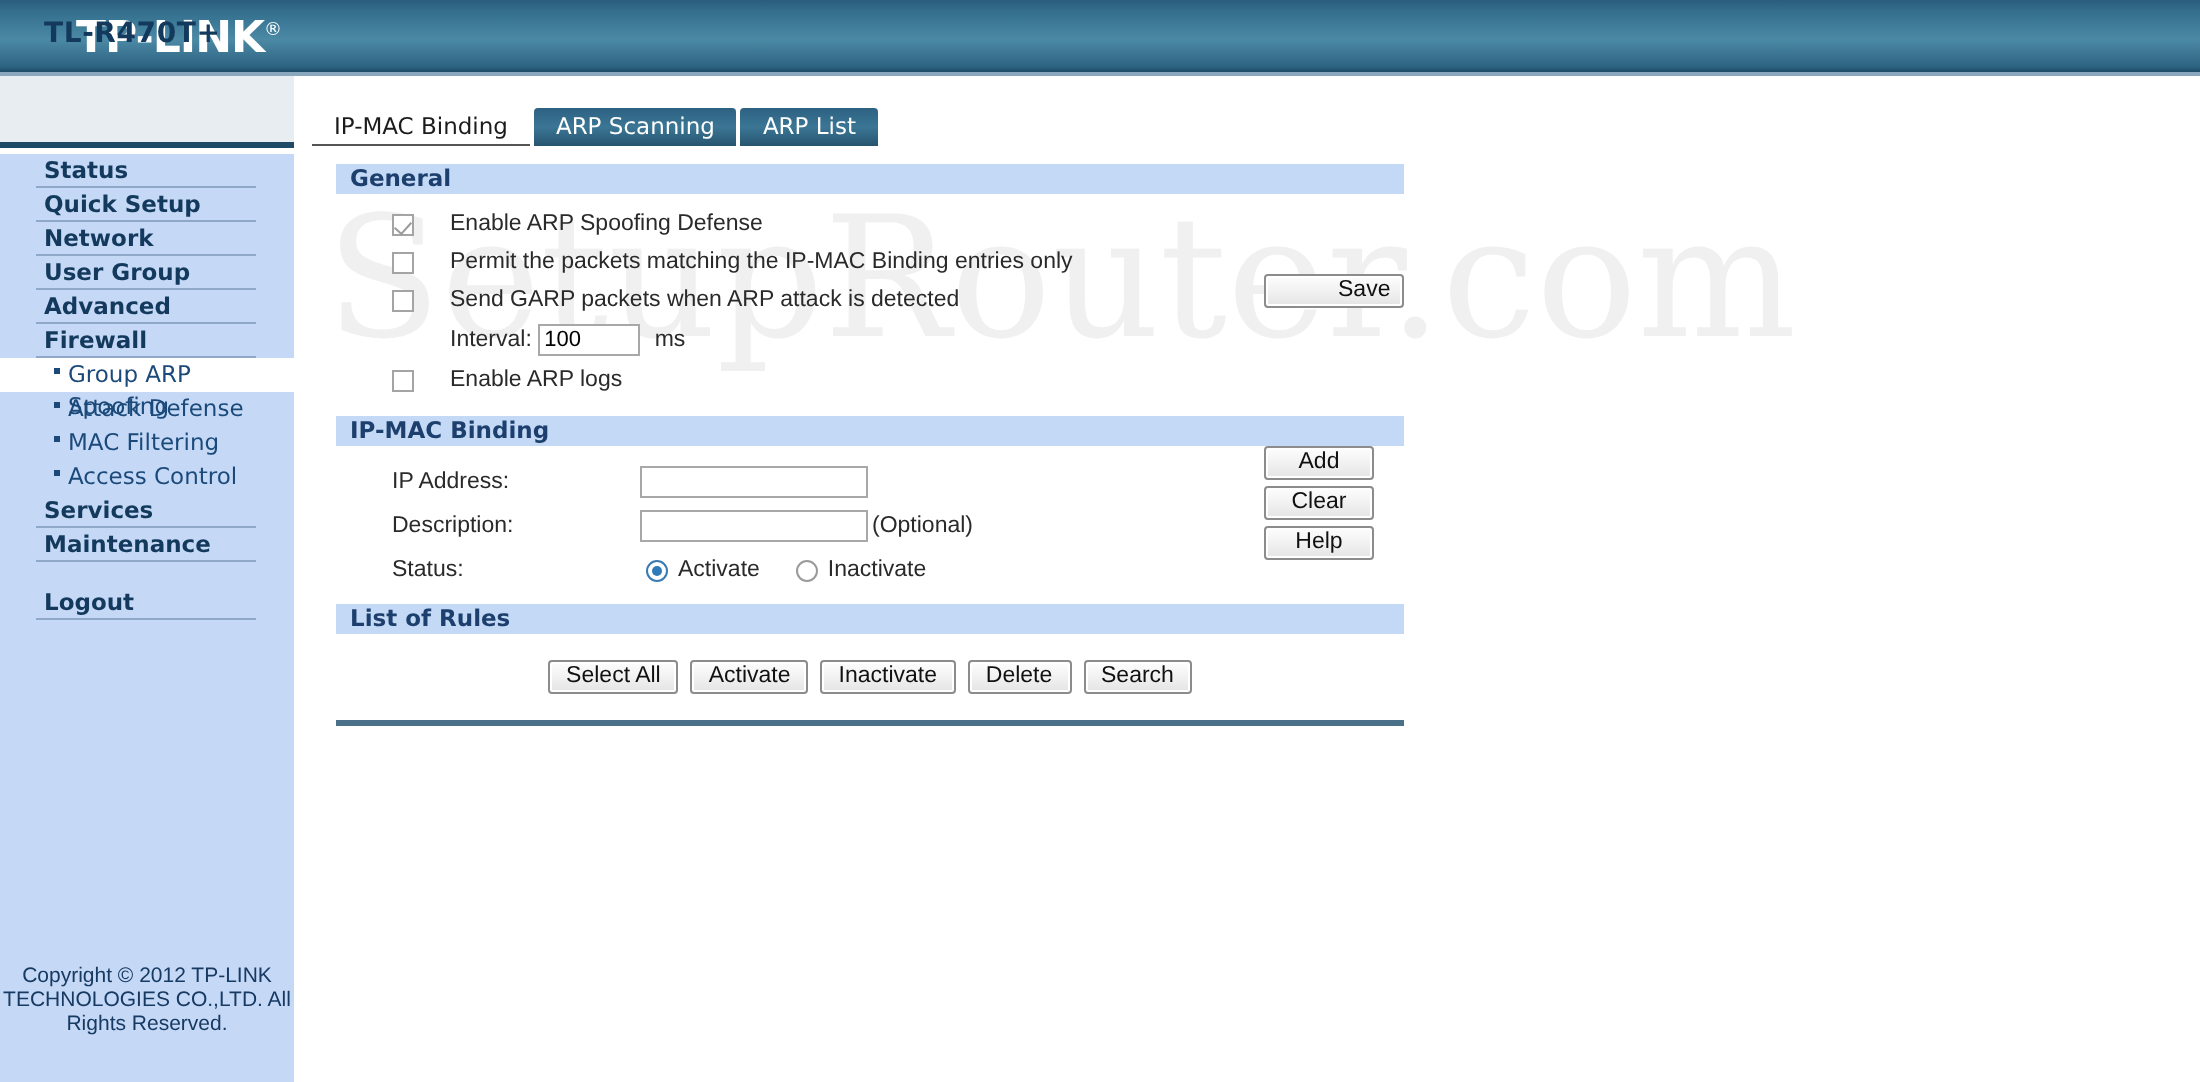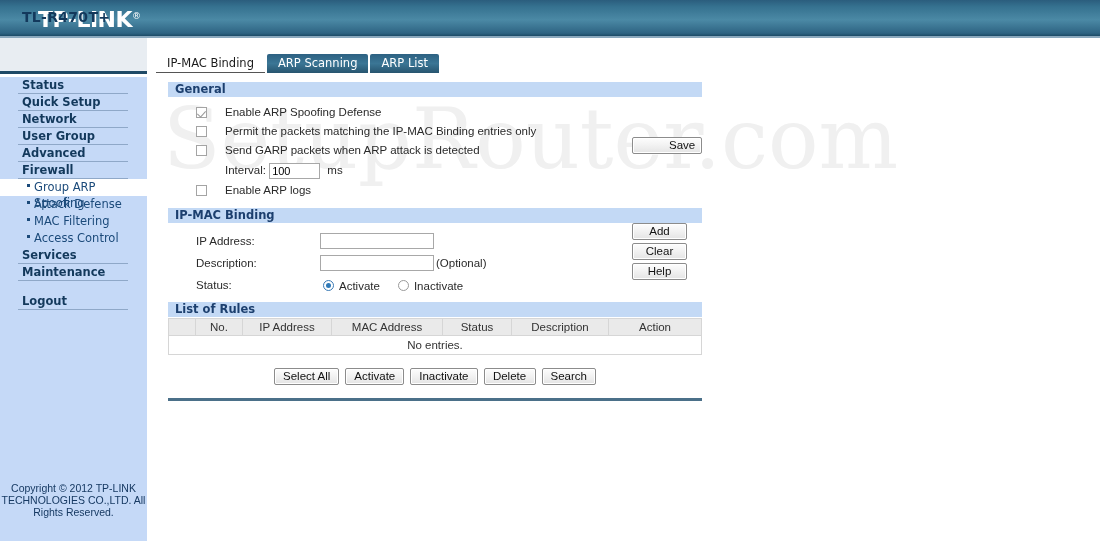--- a/index.html
+++ b/index.html
@@ -520,38 +520,20 @@
         <div id="side-btns">
           <div class="btn">Add</div>
           <div class="btn">Clear</div>
           <div class="btn">Help</div>
         </div>
 
         <div style="height:6px;"></div>
       </div>
 
       <div class="section-head">List of Rules</div>
-      <table id="rules-table">
-        <thead>
-          <tr>
-            <th id="col-check"></th>
-            <th style="width:46px;">No.</th>
-            <th style="width:88px;">IP Address</th>
-            <th style="width:110px;">MAC Address</th>
-            <th style="width:68px;">Status</th>
-            <th style="width:96px;">Description</th>
-            <th>Action</th>
-          </tr>
-        </thead>
-        <tbody>
-          <tr>
-            <td colspan="7">No entries.</td>
-          </tr>
-        </tbody>
-      </table>
 
       <div id="bottom-btns">
         <div class="btn">Select All</div><div class="btn">Activate</div><div class="btn">Inactivate</div><div class="btn">Delete</div><div class="btn">Search</div>
       </div>
 
       <div id="panel-rule"></div>
     </div>
   </div>
 </div>
 

